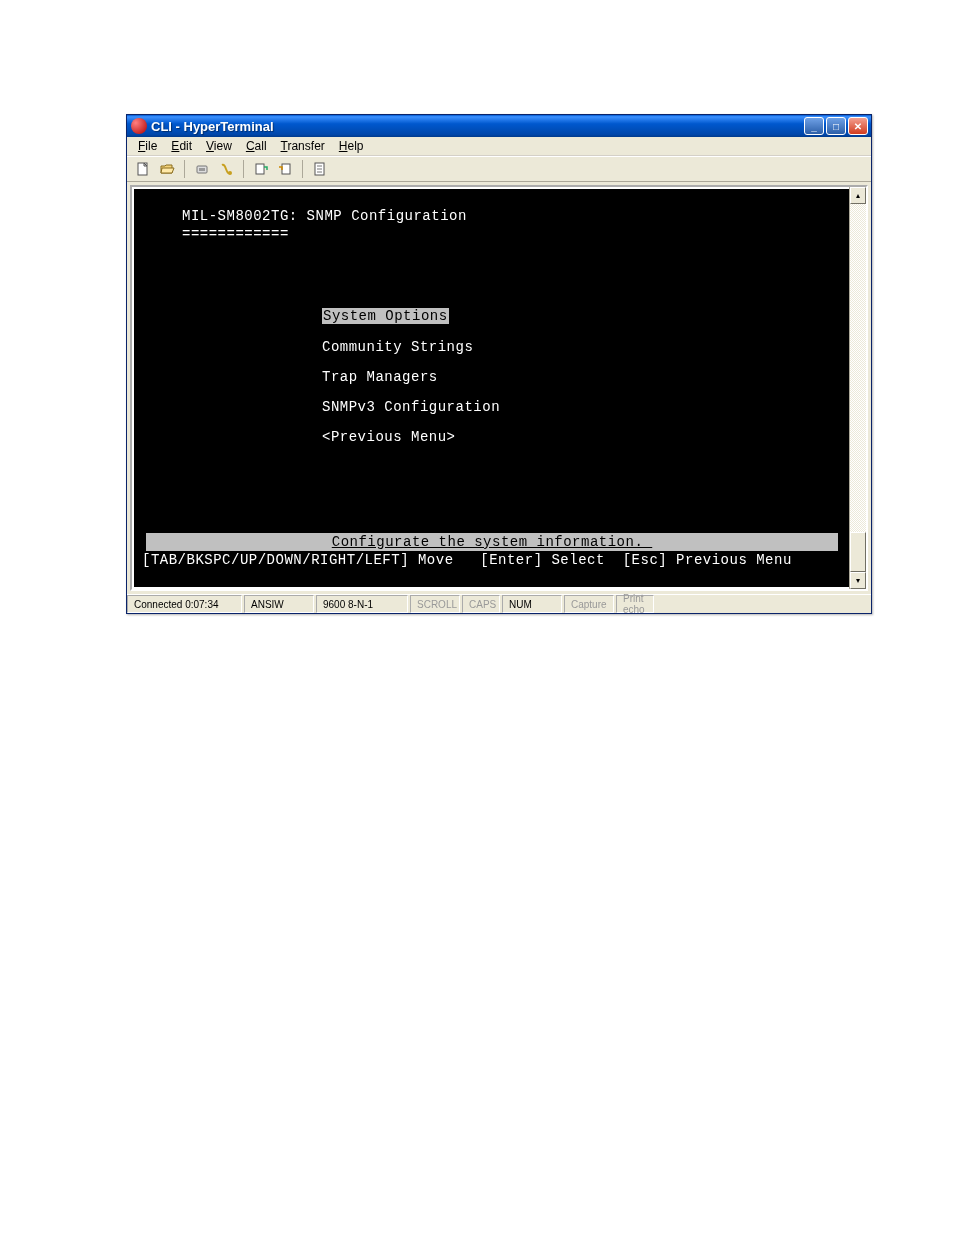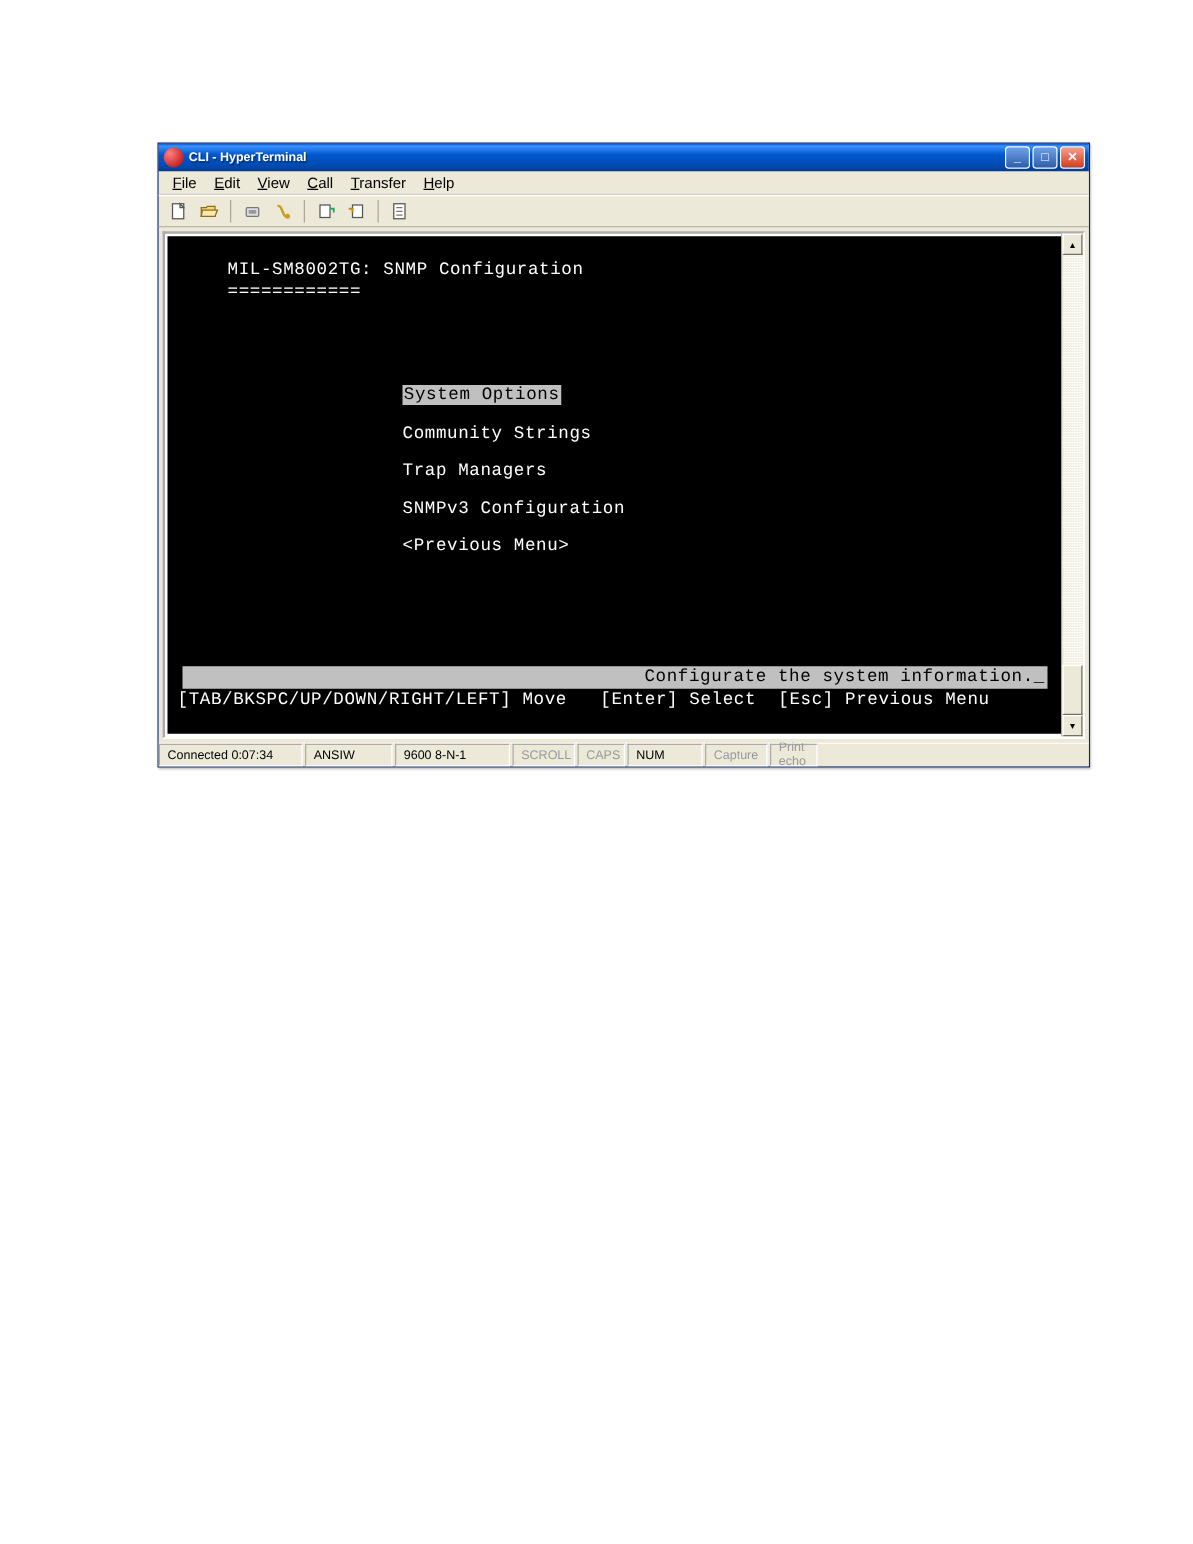--- a/index.html
+++ b/index.html
@@ -29,21 +29,21 @@
     position: relative;
   }
   .titlebar .icon {
     width: 16px; height: 16px;
     background: radial-gradient(circle at 30% 30%, #ff8080, #b00000);
     border-radius: 50%;
     margin-right: 4px;
   }
   .titlebar .title-text {
     color: #fff;
-    font-size: 10px;
+    font-size: 13px;
     font-weight: bold;
     text-shadow: 1px 1px 1px rgba(0,0,0,0.4);
   }
   .winbtns {
     margin-left: auto;
     display: flex;
     gap: 2px;
   }
   .winbtn {
     width: 20px; height: 18px;
@@ -144,24 +144,25 @@
   }
   .term-hint {
     position: absolute;
     bottom: 18px;
     left: 6px;
     right: 18px;
   }
   .hint-bar {
     background: #c0c0c0;
     color: #000;
-    text-align: right;
+    text-align: center;
     letter-spacing: 0.5px;
     padding: 0 2px;
     margin: 0 8px 0 6px;
+    text-decoration: underline;
   }
   .hint-nav {
     color: #fff;
     letter-spacing: 0.5px;
     padding-left: 2px;
     white-space: pre;
   }
   .vscroll {
     position: absolute;
     right: 0;

